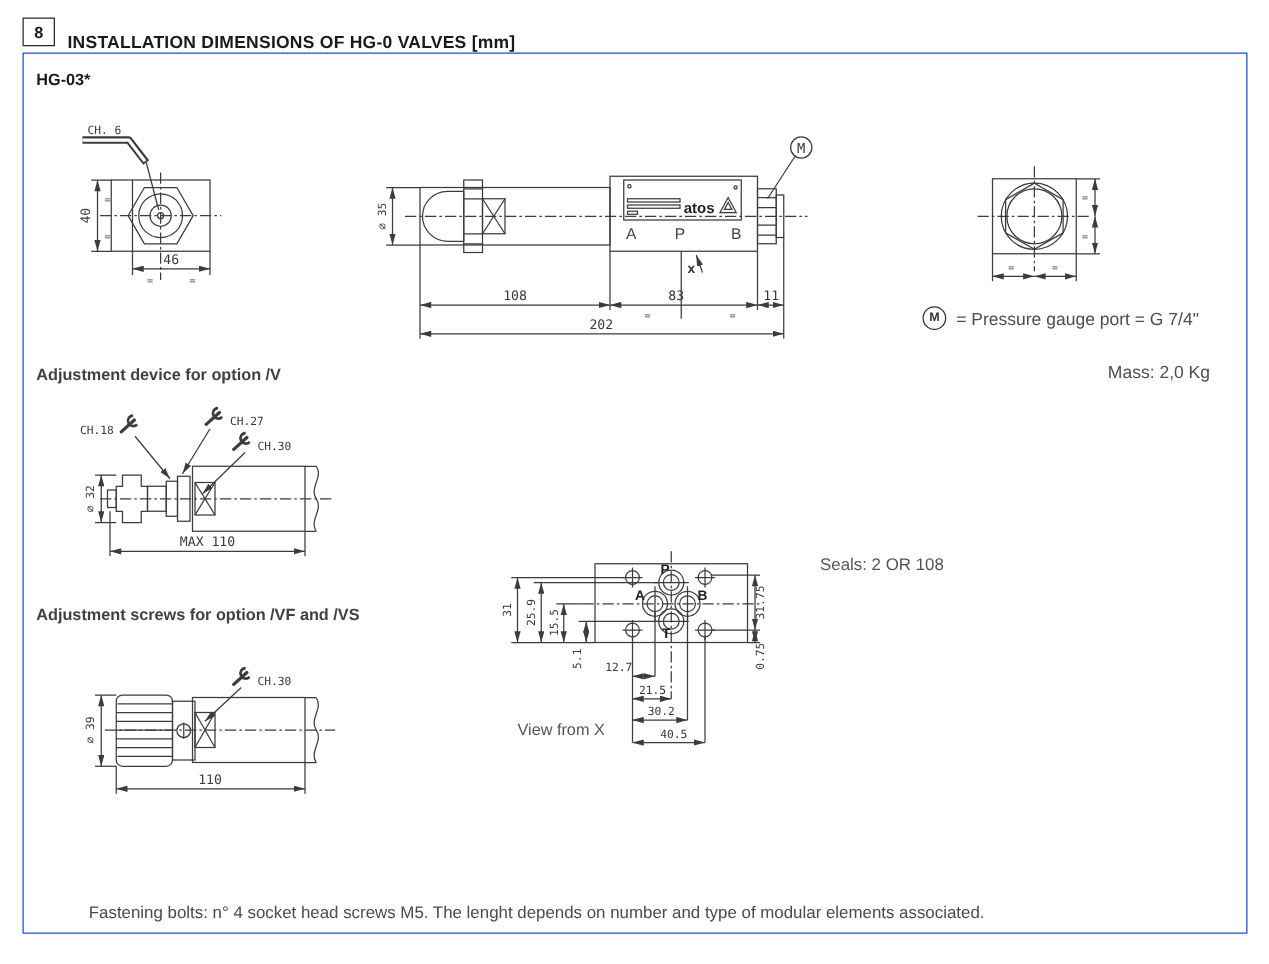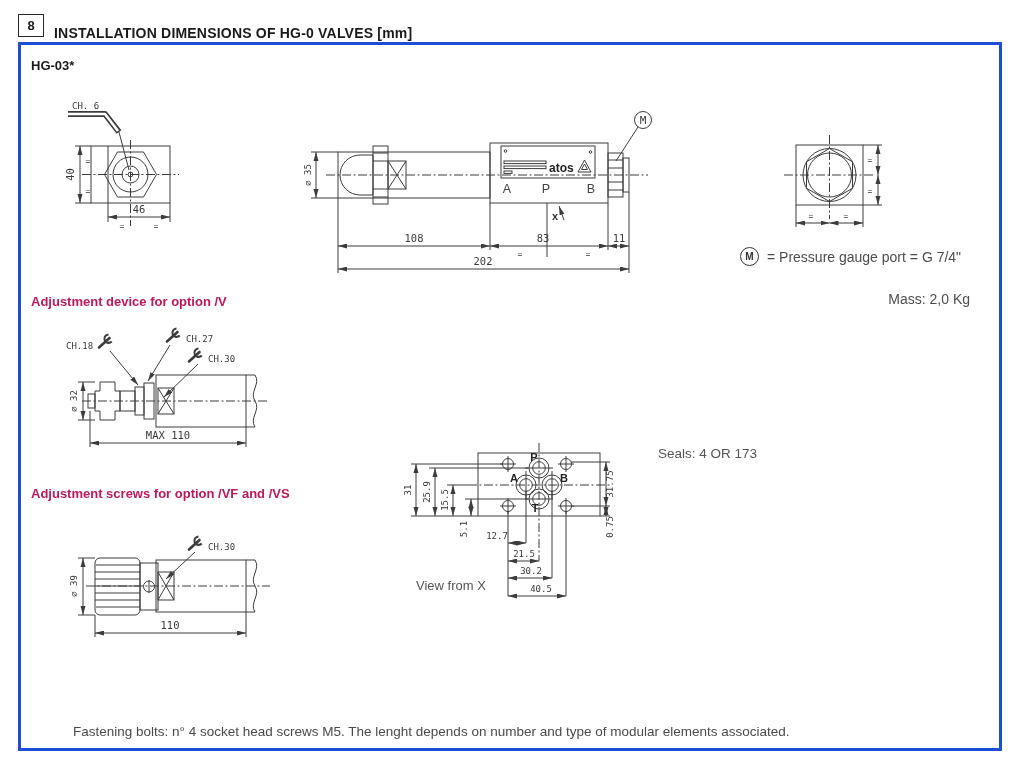--- a/index.html
+++ b/index.html
@@ -2,36 +2,36 @@
 <html><head>
 <meta charset="utf-8">
 <style>
   html,body{margin:0;padding:0;background:#fff;}
   .page{position:relative;width:1015px;height:771px;background:#fff;
         font-family:"Liberation Sans",sans-serif;overflow:hidden;}
   .hdr{position:absolute;left:18px;top:10px;display:flex;align-items:center;gap:10px;}
   .numbox{width:24px;height:21px;border:1.6px solid #2a2a2a;display:flex;align-items:center;
           justify-content:center;font-weight:bold;font-size:13px;color:#1a1a1a;}
   .title{font-weight:bold;font-size:14px;color:#1a1a1a;letter-spacing:.2px;margin-top:15px;}
-  .mainbox{position:absolute;left:18px;top:42px;width:978px;height:703px;border:3px solid #1d4ed8;text-decoration:underline;}
+  .mainbox{position:absolute;left:18px;top:42px;width:978px;height:703px;border:1px solid #1d4ed8;text-decoration:underline;}
   .model{position:absolute;left:10px;top:13px;font-weight:bold;font-size:13px;color:#1a1a1a;}
   .fig{position:absolute;}
   .ln line,.ln rect,.ln path,.ln polygon,.ln circle,
   line.ln,rect.ln,path.ln,polygon.ln,circle.ln{stroke:#3c3c3c;stroke-width:1;fill:none;}
   .cl{stroke:#3c3c3c;stroke-width:.8;stroke-dasharray:9 2.5 2 2.5;fill:none;}
   .dt{font-family:"DejaVu Sans Mono",monospace;font-size:10.5px;fill:#3a3a3a;}
   .sm{font-size:9px;}
   .mid{text-anchor:middle;}
   .eq{font-family:"DejaVu Sans Mono",monospace;font-size:8px;fill:#3a3a3a;text-anchor:middle;}
   .pl{font-family:"Liberation Sans",sans-serif;font-size:12.5px;fill:#444;text-anchor:middle;}
   .xr{font-family:"Liberation Sans",sans-serif;font-size:11px;font-weight:bold;fill:#333;}
   .brand{font-family:"Liberation Sans",sans-serif;font-size:12px;font-weight:bold;fill:#1f1f1f;}
   .portl{font-family:"Liberation Sans",sans-serif;font-size:11px;font-weight:bold;fill:#222;text-anchor:middle;}
   .viewlbl{font-family:"Liberation Sans",sans-serif;font-size:13px;fill:#555;}
-  .subhead{position:absolute;font-weight:bold;font-size:13px;color:#be185d;}
+  .subhead{position:absolute;font-weight:bold;font-size:13px;color:#404040;}
   .note{position:absolute;font-size:14px;color:#4d4d4d;}
   .gaugenote{display:flex;align-items:center;gap:8px;}
   .mcirc{display:inline-flex;width:17px;height:17px;border:1.5px solid #333;border-radius:50%;
          align-items:center;justify-content:center;font-size:10px;font-weight:bold;color:#333;}
   .isoblock{position:absolute;left:637px;top:400px;line-height:18px;font-size:13.5px;color:#555;}
   .isoblock .b{font-weight:bold;color:#1a1a1a;}
   .footer{position:absolute;left:10px;top:679px;font-size:13.5px;color:#4a4a4a;margin-left:42px;}
 </style>
 </head>
 <body>
@@ -333,18 +333,18 @@
       <text class="dt mid sm" transform="translate(215,49) rotate(-90)">31.75</text>
       <text class="dt mid sm" transform="translate(215,92) rotate(-90)">0.75</text>
       <text class="dt mid sm" x="99" y="104">12.7</text>
       <text class="dt mid sm" x="126" y="122">21.5</text>
       <text class="dt mid sm" x="133" y="139">30.2</text>
       <text class="dt mid sm" x="143" y="157">40.5</text>
       <text class="viewlbl" x="18" y="155">View from X</text>
     </svg>
 
     <div class="isoblock">
-      <div>Seals: 4 OR 173</div>
+      <div>Seals: 2 OR 108</div>
     </div>
 
     <div class="footer">Fastening bolts: n° 4 socket head screws M5. The lenght depends on number and type of modular elements associated.</div>
   </div>
 </div>
 
 </body></html>

